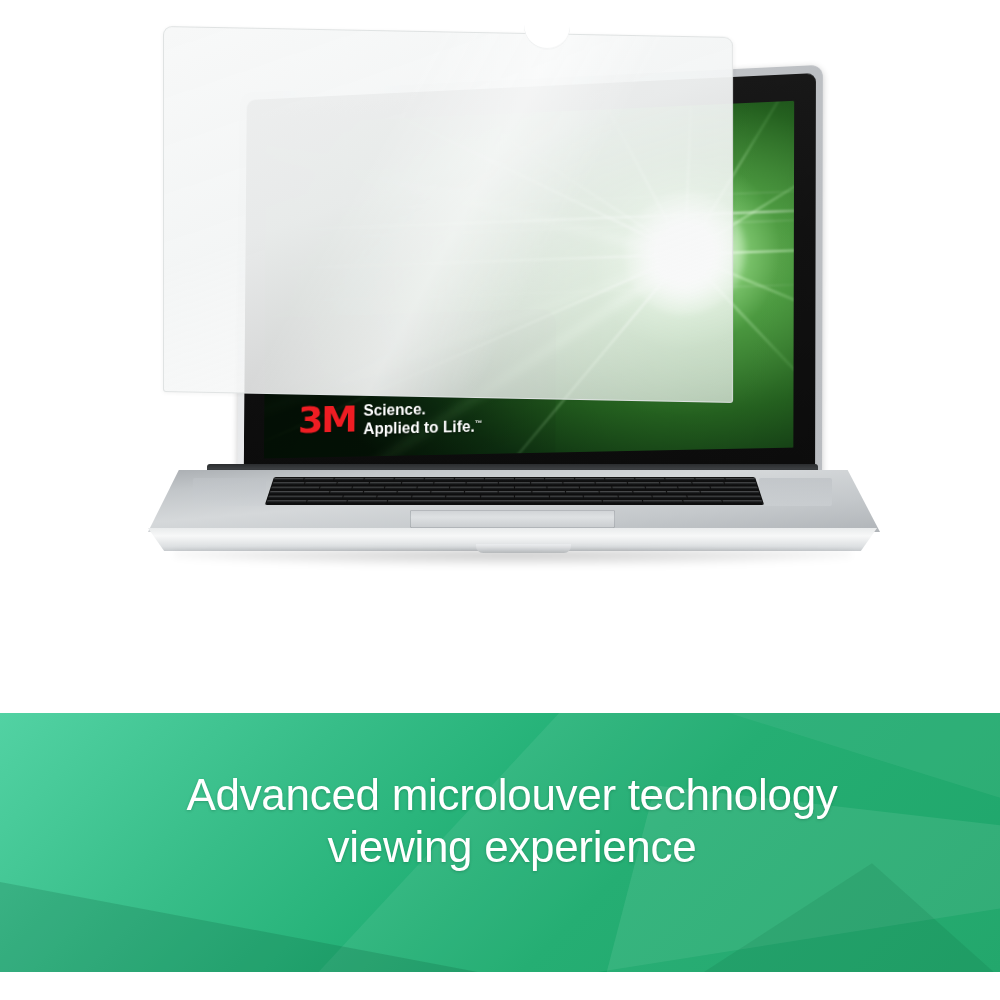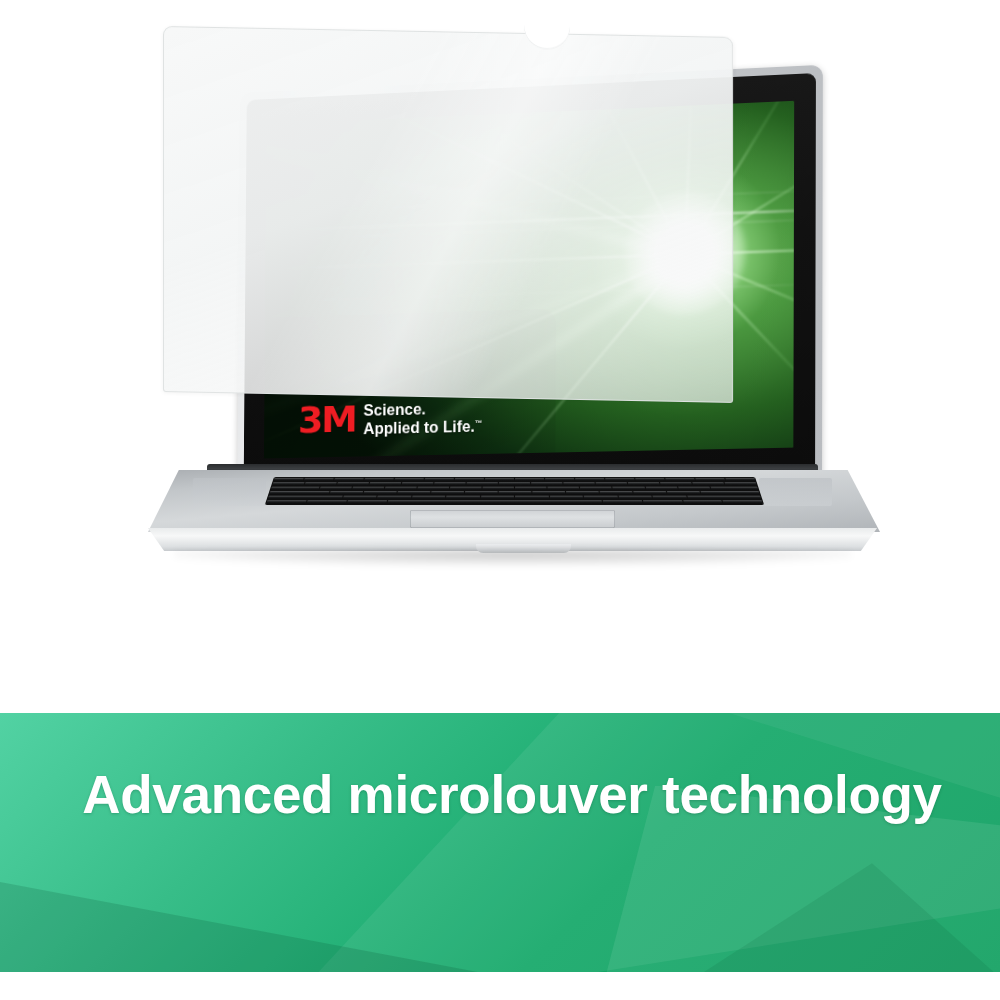--- a/index.html
+++ b/index.html
@@ -358,22 +358,22 @@
   #banner-copy {
     position: absolute;
     left: 0; right: 0;
     top: 56px;
     text-align: center;
     z-index: 4;
   }
   .banner-line {
     color: #ffffff;
     font-family: "Liberation Sans", sans-serif;
-    font-weight: 700;
-    font-size: 53px;
+    font-weight: 400;
+    font-size: 44px;
     line-height: 52px;
     letter-spacing: -0.3px;
     text-shadow: 0 1px 3px rgba(0,70,40,0.28);
     white-space: nowrap;
     margin-left: 24px;
   }
 </style>
 </head>
 <body>
 
@@ -539,14 +539,15 @@
 
 <div id="banner">
   <div class="facet" id="facet-a"></div>
   <div class="facet" id="facet-c"></div>
   <div class="facet" id="facet-d"></div>
   <div class="facet" id="facet-b"></div>
   <div class="facet" id="facet-e"></div>
 
   <div id="banner-copy">
     <div class="banner-line">Advanced microlouver technology</div>
+    <div class="banner-line">viewing experience</div>
   </div>
 </div>
 
 </body></html>

